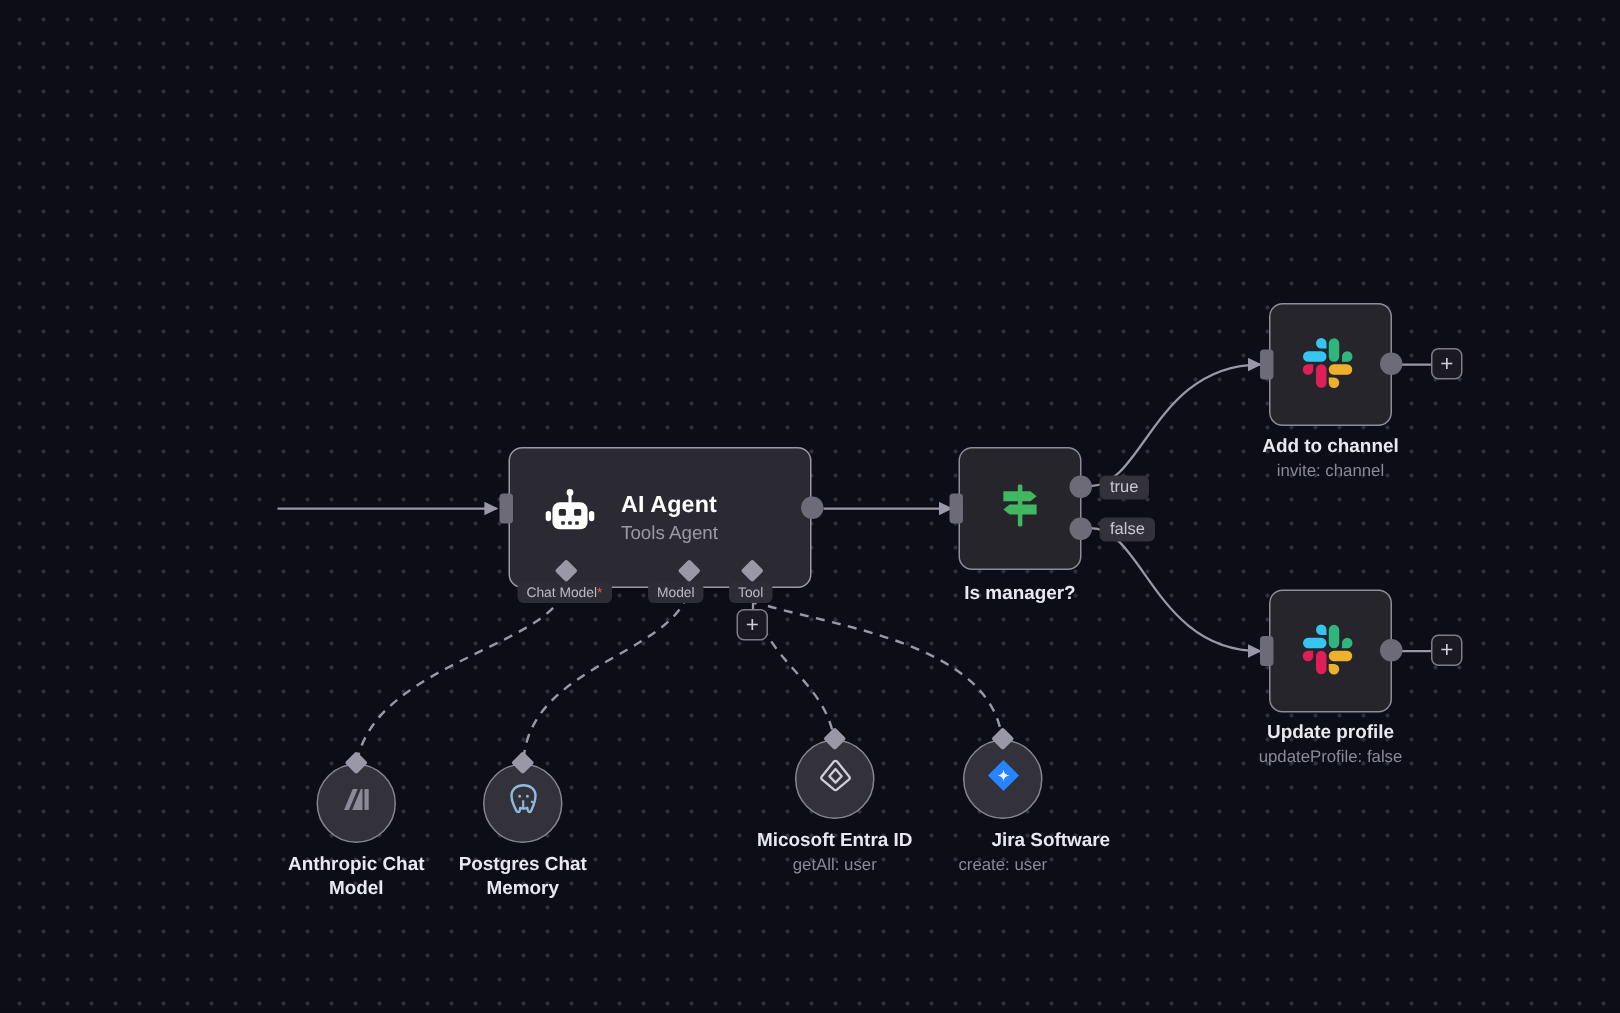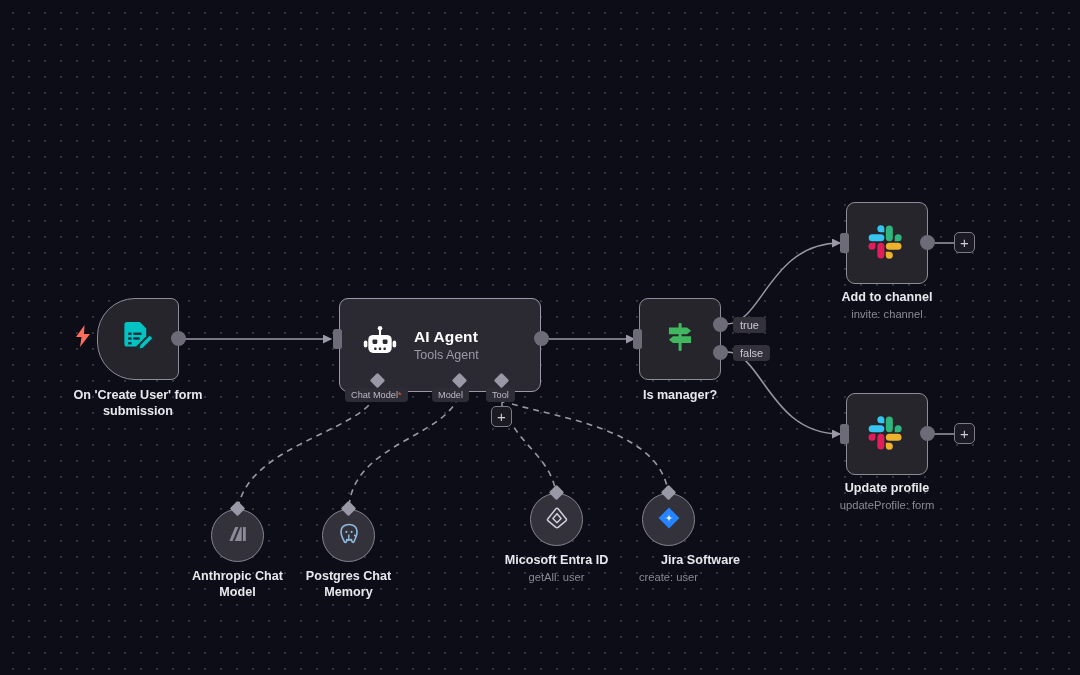--- a/index.html
+++ b/index.html
@@ -144,42 +144,20 @@
     <path d="M378,386 C378,430 250,440 238,508" stroke="#9a98a6" stroke-width="1.6" fill="none" stroke-dasharray="6 5"></path>
     <path d="M460,386 C460,436 352,440 349,508" stroke="#9a98a6" stroke-width="1.6" fill="none" stroke-dasharray="6 5"></path>
     <path d="M502,386 C502,440 548,448 556,492" stroke="#9a98a6" stroke-width="1.6" fill="none" stroke-dasharray="6 5"></path>
     <path d="M512,404 C560,418 660,430 668,492" stroke="#9a98a6" stroke-width="1.6" fill="none" stroke-dasharray="6 5"></path>
 
     <path d="M502,386 L502,408" stroke="#9a98a6" stroke-width="1.5" fill="none"></path>
 
     <path d="M634,339 L634,339" stroke="#9a98a6" stroke-width="1.5" fill="none"></path>
   </svg>
 
-  <div class="node" style="left:97px; top:298px;">
-    <div class="bolt" style="left:-22px; top:27px;">
-      <svg width="16" height="22" viewBox="0 0 16 22">
-        <path d="M9.5,0 L1,12 L6.5,12 L5,22 L15,9 L9,9 Z" fill="#ff6d5a"></path>
-      </svg>
-    </div>
-    <div class="trigger-box">
-      <span>
-        <svg width="38" height="38" viewBox="0 0 24 24">
-          <path d="M5,2.6 h8.2 l4.0,4.0 v5.0 l-6.4,6.4 H5 a1.6,1.6 0 0 1 -1.6,-1.6 V4.2 A1.6,1.6 0 0 1 5,2.6 Z" fill="#00c4c4"></path>
-          <rect x="5.8" y="9.2" width="2.1" height="1.5" fill="#19303a"></rect>
-          <rect x="9" y="9.2" width="5.2" height="1.5" fill="#19303a"></rect>
-          <rect x="5.8" y="12.2" width="2.1" height="1.5" fill="#19303a"></rect>
-          <rect x="9" y="12.2" width="4.0" height="1.5" fill="#19303a"></rect>
-          <rect x="5.8" y="15.2" width="2.1" height="1.5" fill="#19303a"></rect>
-          <path d="M19.4,10.6 l2.2,2.2 l-6.2,6.2 l-3.0,0.8 l0.8,-3.0 Z" fill="#00c4c4" stroke="#19303a" stroke-width="0.9" stroke-linejoin="round"></path>
-        </svg>
-      </span>
-    </div>
-    <div class="out-dot" style="left:74px; top:33px;"></div>
-    <div class="nlabel wrap" style="top:90px;">On 'Create User' form submission</div>
-  </div>
 
   <div class="node" style="left:339px; top:298px;">
     <div class="in-port" style="left:-6px; top:31px;"></div>
     <div class="agent-box">
       <span>
         <svg width="36" height="36" viewBox="0 0 24 24">
           <rect x="4.2" y="6.6" width="15.6" height="12.0" rx="3.2" fill="#ffffff"></rect>
           <rect x="1.2" y="10.4" width="2.4" height="4.6" rx="1.2" fill="#ffffff"></rect>
           <rect x="20.4" y="10.4" width="2.4" height="4.6" rx="1.2" fill="#ffffff"></rect>
           <rect x="11.3" y="2.6" width="1.4" height="4.2" fill="#ffffff"></rect>
@@ -265,21 +243,21 @@
           <path d="M8.3,7.9a2.1,2.1 0 0 1 0,4.2H3.1a2.1,2.1 0 0 1 0,-4.2z" fill="#36c5f0"></path>
           <path d="M16.6,10a2.1,2.1 0 1 1 2.1,2.1h-2.1z" fill="#2eb67d"></path>
           <path d="M15.5,10a2.1,2.1 0 0 1 -4.2,0V4.8a2.1,2.1 0 1 1 4.2,0z" fill="#2eb67d"></path>
           <path d="M13.4,18.4a2.1,2.1 0 1 1 -2.1,2.1v-2.1z" fill="#ecb22e"></path>
           <path d="M13.4,17.3a2.1,2.1 0 0 1 0,-4.2h5.2a2.1,2.1 0 0 1 0,4.2z" fill="#ecb22e"></path>
         </svg>
       </span>
     </div>
     <div class="out-dot" style="left:74px; top:33px;"></div>
     <div class="nlabel" style="top:88px;">Update profile</div>
-    <div class="nsub" style="top:105px;">updateProfile: form</div>
+    <div class="nsub" style="top:105px;">updateProfile: false</div>
   </div>
   <div class="plus-btn" style="left:954px; top:423px;"></div>
 
   <div class="node" style="left:211px; top:509px;">
     <div class="diamond" style="left:21px; top:-6px;"></div>
     <div class="circ-box">
       <span>
         <svg width="26" height="26" viewBox="0 0 24 24">
           <path d="M4.0,18.4 L9.4,5.6 h3.0 L7.0,18.4 Z" fill="#8c8a97"></path>
           <path d="M9.0,18.4 L14.4,5.6 h1.0 v12.8 Z" fill="#8c8a97"></path>

